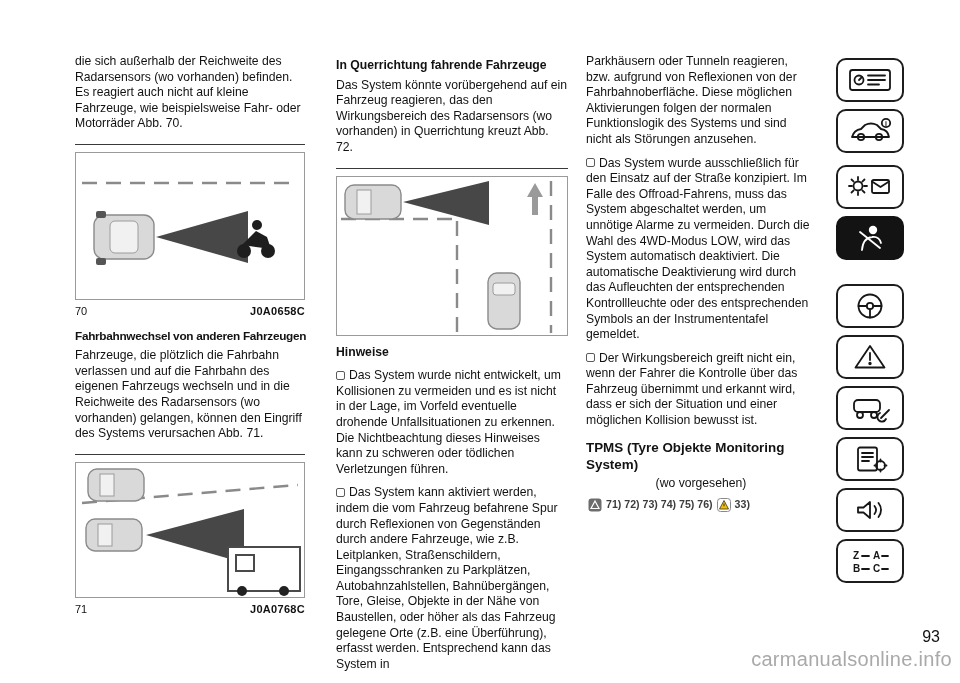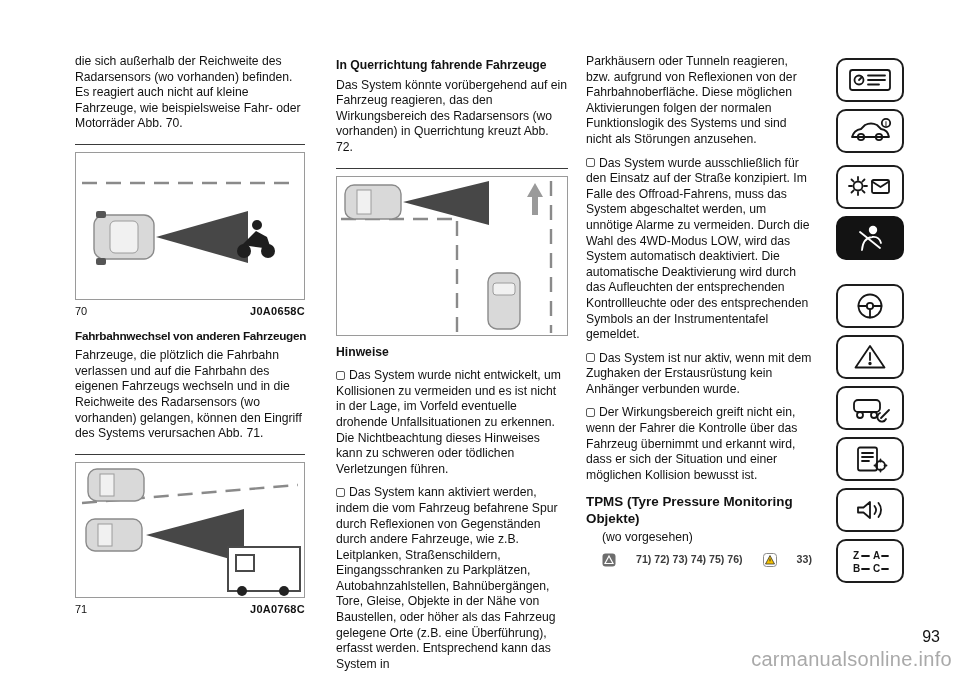--- a/index.html
+++ b/index.html
@@ -9,31 +9,31 @@
     font-family:"Liberation Sans", sans-serif;
   }
   .col{position:absolute;top:54px;font-size:12.2px;line-height:15.6px;text-align:left;}
   .col-left{left:75px;width:230px;}
   .col-mid{left:336px;width:232px;}
   .col-right{left:586px;width:226px;}
   p{margin:0 0 3px 0;}
   h3{font-size:12.2px;font-weight:bold;margin:9px 0 4px 0;}
   h3.tight{white-space:nowrap;letter-spacing:-0.3px;font-size:11.8px;}
   .tpms-heading{font-size:13.4px;font-weight:bold;line-height:17px;margin:10px 0 3px 0;}
-  .sub{margin:0 0 6px 16px;}
+  .sub{margin:0 0 6px 4px;text-align:center;}
   .rule{border-top:1px solid #3a3a3a;margin:12px 0 7px 0;height:0;}
   .figure{border:1px solid #9a9a9a;background:#fff;}
   .figure svg{display:block;}
   .caption{display:flex;justify-content:space-between;align-items:baseline;
            font-size:11px;margin:4px 0 8px 0;}
   .fig-code{font-weight:bold;letter-spacing:0.3px;}
   .bullet{margin:8px 0 3px 0;}
   .sq{display:inline-block;width:7px;height:7px;border:1.5px solid #5a5a5a;
       border-radius:2px;margin-right:4px;position:relative;top:0.5px;}
-  .footnotes{display:flex;align-items:center;gap:20px;margin:4px 0 8px 16px;}
+  .footnotes{display:flex;align-items:center;gap:4px;margin:4px 0 8px 2px;}
   .fn-nums{font-weight:bold;font-size:10.6px;color:#3c3c3c;white-space:nowrap;}
   .fn-ic{display:inline-flex;width:14px;height:14px;}
   
   .sidebar{position:absolute;right:52px;top:58px;width:72px;}
   .tab{width:68px;height:44px;border:2px solid #1d1d1d;border-radius:10px;
        margin:0 0 7px 0;display:flex;align-items:center;justify-content:center;
        background:#fff;box-sizing:border-box;}
   .tab.gap-md{margin-bottom:12px;}
   .tab.gap-lg{margin-bottom:24px;}
   .tab.active{background:#131313;border-color:#131313;}
@@ -143,27 +143,24 @@
       <span class="sq"></span><span>Das System kann aktiviert werden, indem die vom Fahrzeug befahrene Spur durch Reflexionen von Gegenständen durch andere Fahrzeuge, wie z.B. Leitplanken, Straßenschildern, Eingangsschranken zu Parkplätzen, Autobahnzahlstellen, Bahnübergängen, Tore, Gleise, Objekte in der Nähe von Baustellen, oder höher als das Fahrzeug gelegene Orte (z.B. eine Überführung), erfasst werden. Entsprechend kann das System in</span>
     </p>
   </div>
 
   <div class="col col-right">
     <p>Parkhäusern oder Tunneln reagieren, bzw. aufgrund von Reflexionen von der Fahrbahnoberfläche. Diese möglichen Aktivierungen folgen der normalen Funktionslogik des Systems und sind nicht als Störungen anzusehen.</p>
     <p class="bullet">
       <span class="sq"></span><span>Das System wurde ausschließlich für den Einsatz auf der Straße konzipiert. Im Falle des Offroad-Fahrens, muss das System abgeschaltet werden, um unnötige Alarme zu vermeiden. Durch die Wahl des 4WD-Modus LOW, wird das System automatisch deaktiviert. Die automatische Deaktivierung wird durch das Aufleuchten der entsprechenden Kontrollleuchte oder des entsprechenden Symbols an der Instrumententafel gemeldet.</span>
     </p>
     <p class="bullet">
-      <span class="sq"></span><span>Das System ist nur aktiv, wenn mit dem Zughaken der Erstausrüstung kein Anhänger verbunden wurde.</span>
-    </p>
-    <p class="bullet">
       <span class="sq"></span><span>Der Wirkungsbereich greift nicht ein, wenn der Fahrer die Kontrolle über das Fahrzeug übernimmt und erkannt wird, dass er sich der Situation und einer möglichen Kollision bewusst ist.</span>
     </p>
 
-    <div class="tpms-heading">TPMS (Tyre Pressure Monitoring Objekte)</div>
+    <div class="tpms-heading">TPMS (Tyre Objekte Monitoring System)</div>
     <p class="sub">(wo vorgesehen)</p>
 
     <div class="footnotes">
       <span class="fn-ic">
         <svg width="14" height="14" viewBox="0 0 14 14">
           <rect x="0.5" y="0.5" width="13" height="13" rx="3" fill="#6d6d6d"></rect>
           <path d="M7 3 L11 10.5 H3 Z" fill="none" stroke="#ffffff" stroke-width="1.2"></path>
         </svg>
       </span>
       <span class="fn-nums">71) 72) 73) 74) 75) 76)</span>

